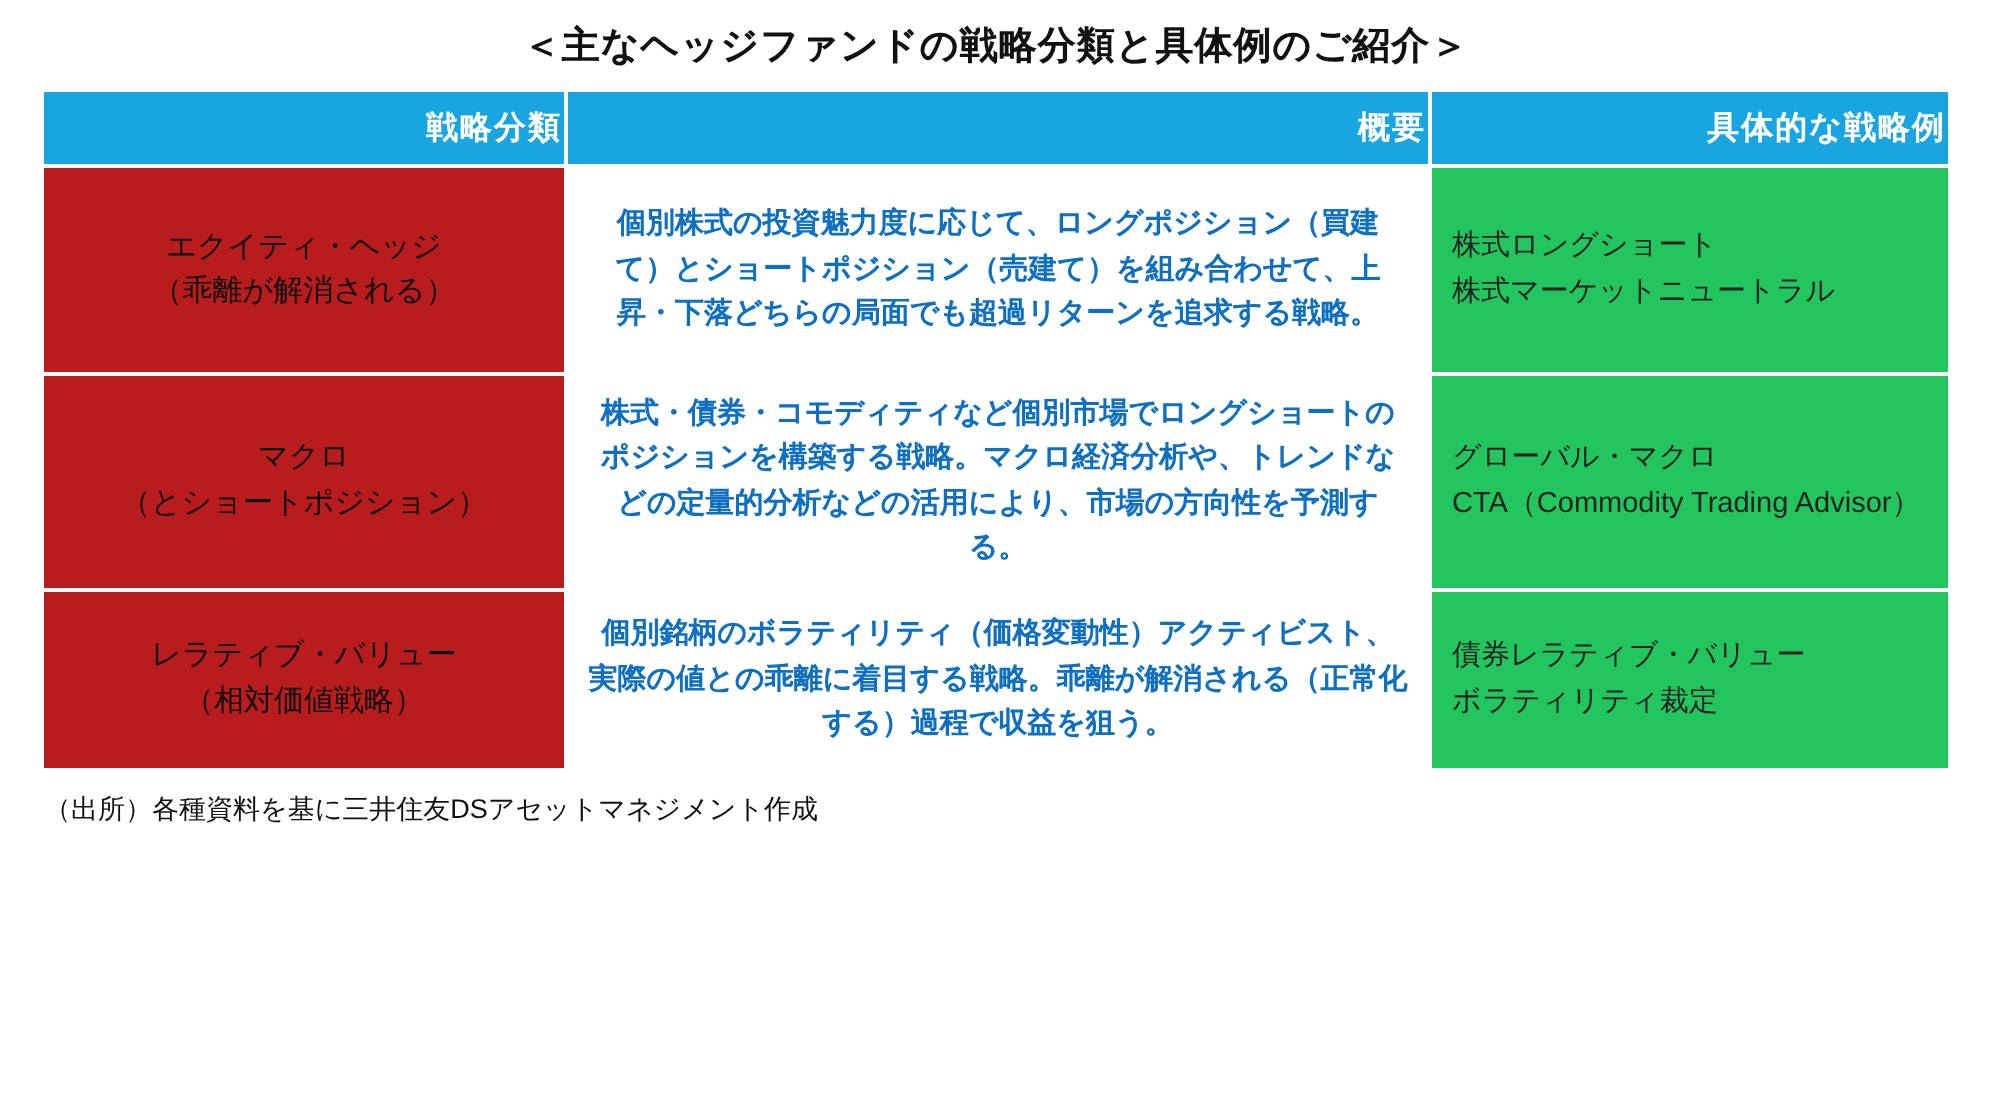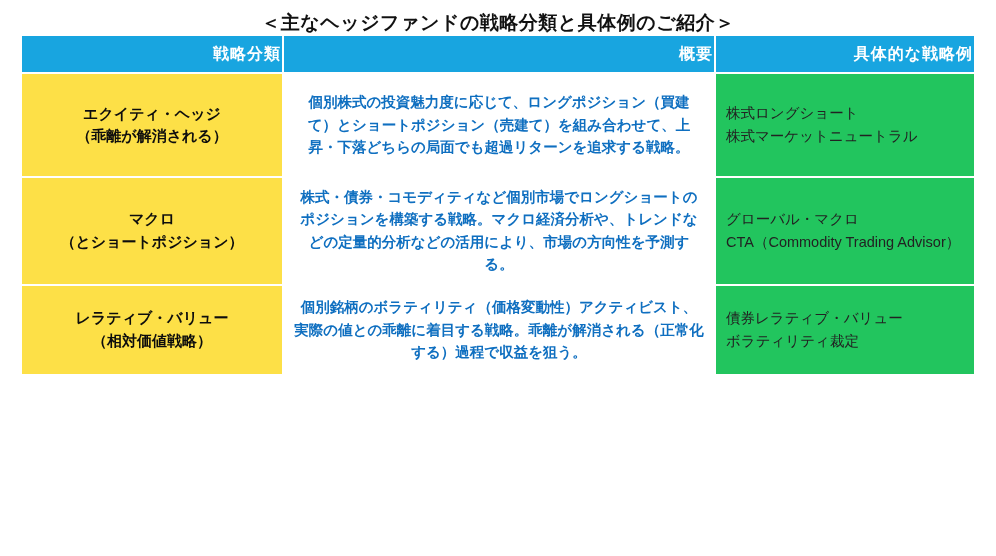--- a/index.html
+++ b/index.html
@@ -19,20 +19,21 @@
     width: 996px;
     height: 556px;
     box-sizing: border-box;
   }
   .title {
     text-align: center;
     font-size: 19px;
     font-weight: bold;
     color: #111111;
     padding-top: 10px;
+    padding-bottom: 10px;
     letter-spacing: 0.5px;
   }
   table.strategy-table {
     border-collapse: collapse;
     width: 942px;
     margin: 0 auto;
     table-layout: fixed;
   }
   table.strategy-table th {
     background: #18a5e0;
@@ -50,24 +51,24 @@
   table.strategy-table th.col-sum { width: 428px; }
   table.strategy-table th.col-ex  { width: 256px; }
 
   table.strategy-table td {
     border: 2px solid #ffffff;
     vertical-align: middle;
     padding: 8px 10px;
     box-sizing: border-box;
   }
   td.cat {
-    background: #fde047;
+    background: #b91c1c;
     text-align: center;
     font-size: 15px;
-    font-weight: bold;
+    font-weight: normal;
     color: #0d0d0d;
     line-height: 1.5;
   }
   td.summary {
     background: #ffffff;
     color: #0f6fc0;
     font-size: 14.5px;
     font-weight: bold;
     line-height: 1.55;
     text-align: center;
@@ -143,14 +144,15 @@
         <td class="summary">個別銘柄のボラティリティ（価格変動性）アクティビスト、実際の値との乖離に着目する戦略。乖離が解消される（正常化する）過程で収益を狙う。</td>
         <td class="example">
           <div>債券レラティブ・バリュー</div>
           <div>ボラティリティ裁定</div>
         </td>
       </tr>
 
     </tbody>
   </table>
 
+  <div class="src">（出所）各種資料を基に三井住友DSアセットマネジメント作成</div>
 
 </div>
 
 </body></html>

